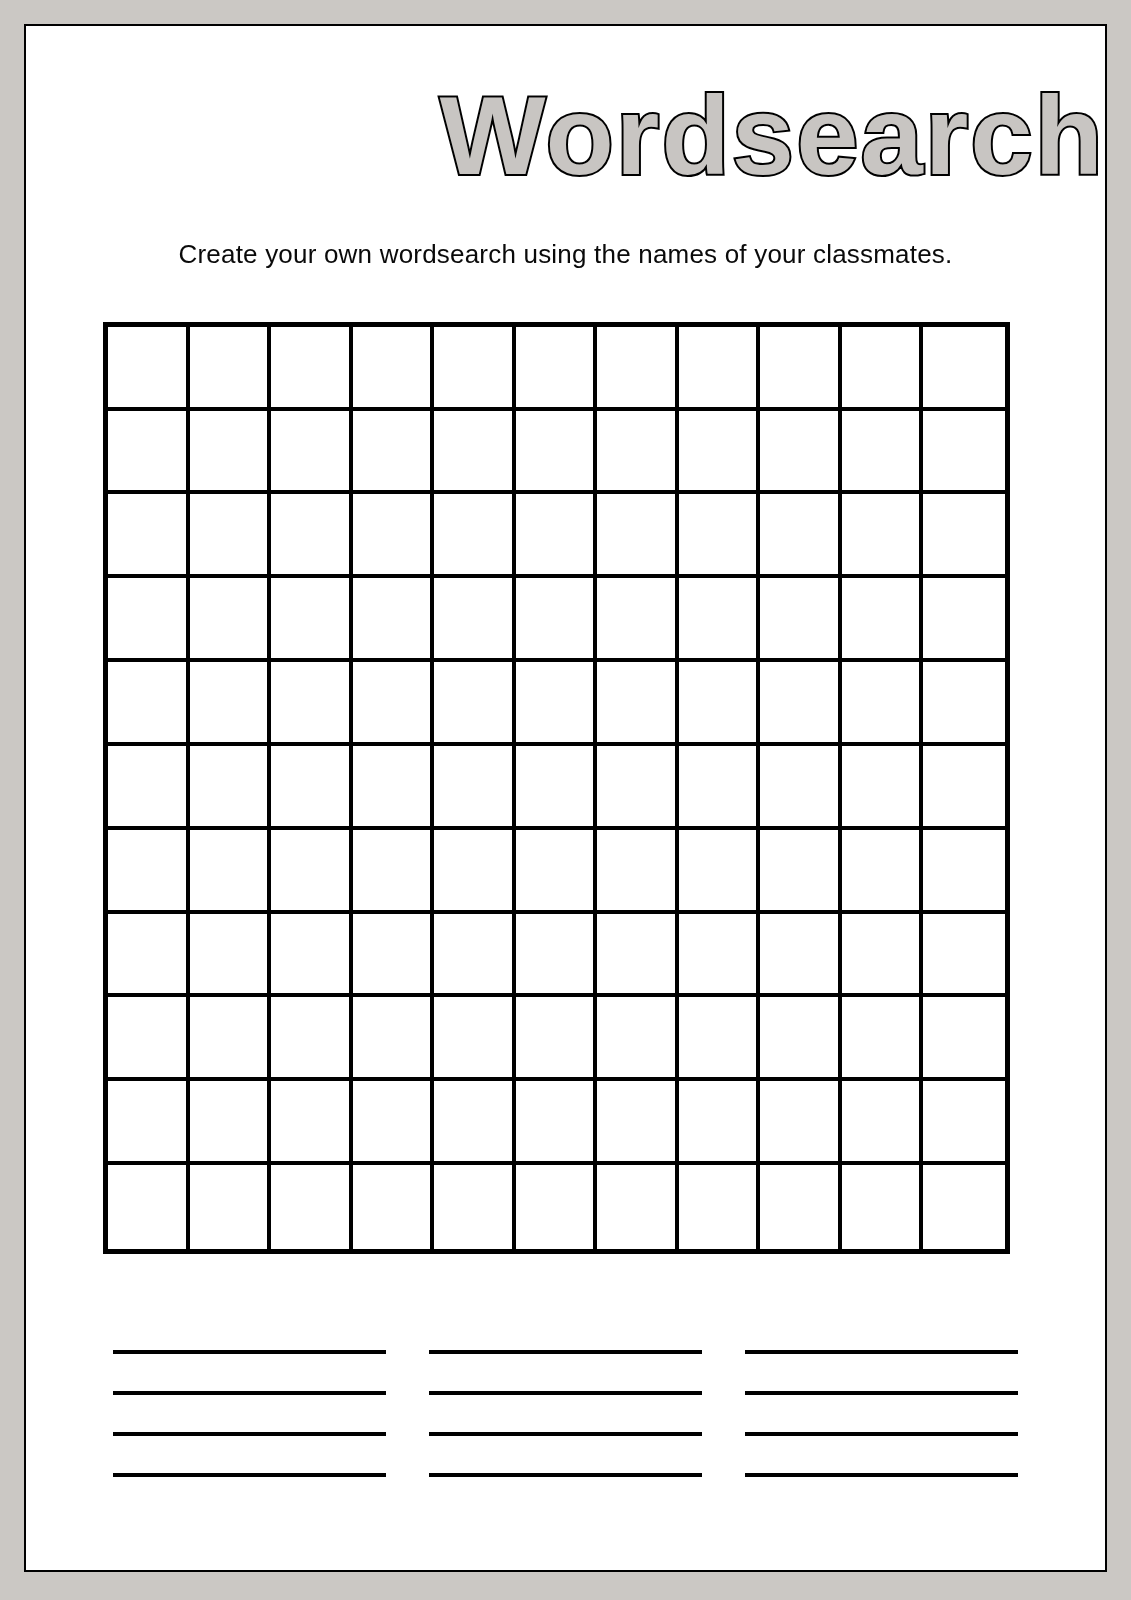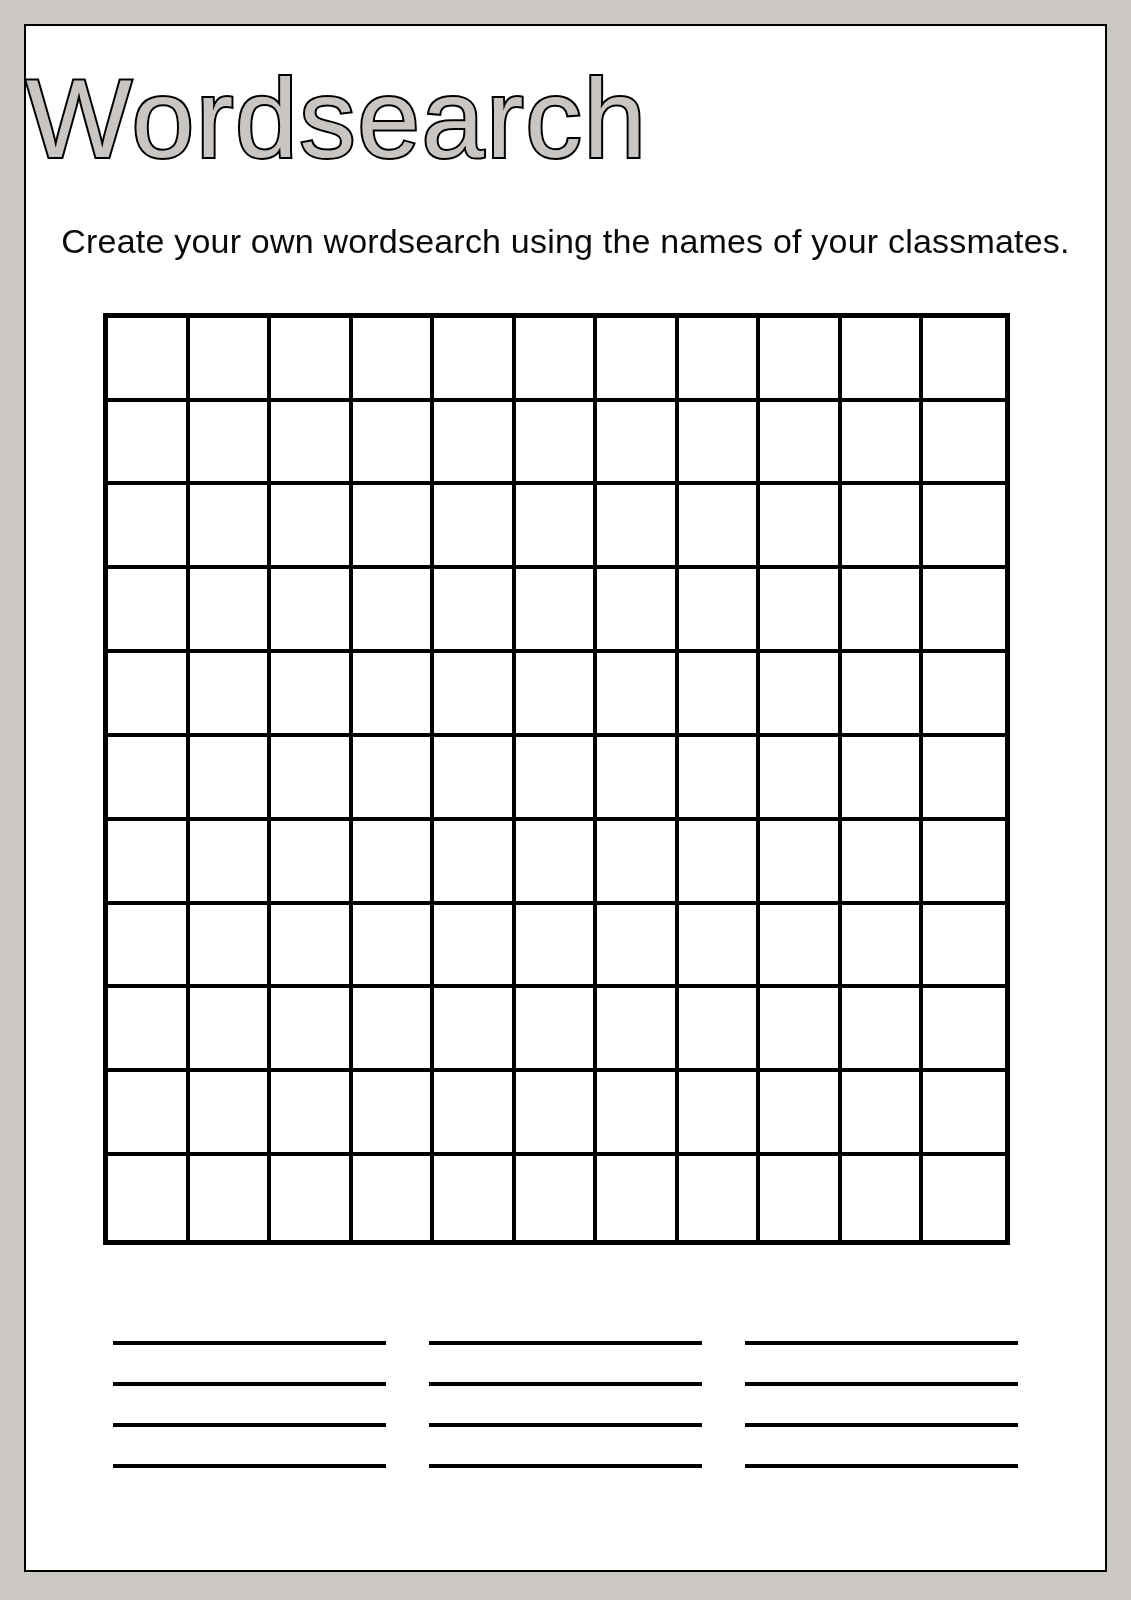--- a/index.html
+++ b/index.html
@@ -21,34 +21,34 @@
   .page {
     position: absolute;
     left: 24px;
     top: 24px;
     width: 1083px;
     height: 1548px;
     background: var(--paper);
     border: 2px solid var(--ink);
   }
   .title {
-    margin: 29px 0 0 0;
-    text-align: left;
+    margin: 46px 0 0 0;
+    text-align: right;
     font-size: 112px;
     line-height: 1.15;
-    font-weight: normal;
+    font-weight: bold;
     letter-spacing: 2px;
     color: var(--title-fill);
     -webkit-text-stroke: 4px var(--ink);
     paint-order: stroke fill;
   }
   .instruction {
     margin: 38px 8px 0 8px;
     text-align: center;
-    font-size: 34px;
+    font-size: 26px;
     font-weight: normal;
     letter-spacing: 0.2px;
     color: #0a0a0a;
     white-space: nowrap;
   }
   .grid {
     width: 907px;
     height: 932px;
     margin: 52px 0 0 77px;
     border: 5px solid var(--ink);

